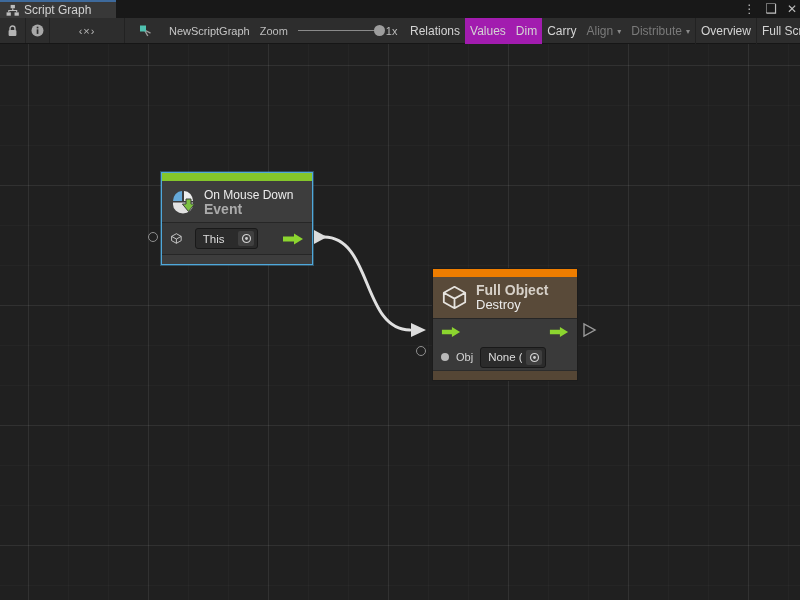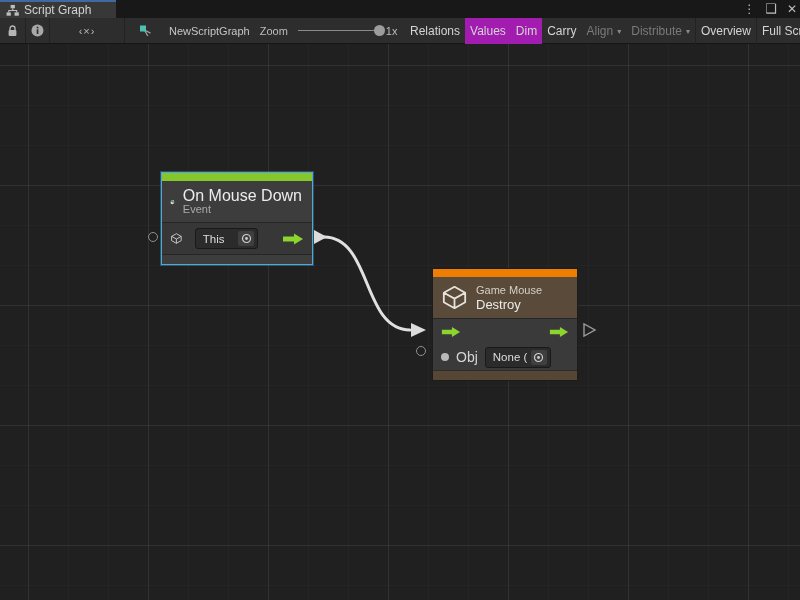--- a/index.html
+++ b/index.html
@@ -47,22 +47,22 @@
     background-position:28px 21px,28px 21px,28px 21px,28px 21px; }
 
   .wire-layer { position:absolute; left:0; top:0; width:800px; height:556px; pointer-events:none; }
 
   
   .node { position:absolute; border:1px solid #1c1c1c; }
   .node.selected { border:1px solid #4fa8db; box-shadow:0 0 0 1px rgba(79,168,219,0.35); }
   .accent-strip { height:8px; }
   .node-header { display:flex; align-items:center; gap:8px; padding:0 10px 0 8px; }
   .nh-titles { display:flex; flex-direction:column; justify-content:center; }
-  .node-title { color:#ececec; font-size:16px; line-height:15px; white-space:nowrap; }
-  .node-sub { color:#aaaaaa; font-size:11px; line-height:13px; white-space:nowrap; }
+  .node-title { color:#ececec; font-size:12px; line-height:15px; white-space:nowrap; }
+  .node-sub { color:#aaaaaa; font-size:14px; line-height:13px; white-space:nowrap;font-weight:bold; }
   .divider { height:1px; background:#262626; }
 
   
   #node-event { left:161px; top:128px; width:152px; }
   #node-event .accent-strip { background:#84c62b; }
   #node-event .node-header { height:41px; background:#3d3d3d; }
   #node-event .node-body { height:31px; background:#373737; display:flex; align-items:center; padding:0 8px; gap:12px; }
   #node-event .node-footer { height:9px; background:#3d3d3d; }
 
   .value-field { display:flex; align-items:center; background:#2b2b2b; border:1px solid #191919;
@@ -77,21 +77,21 @@
 
   
   #node-action { left:432px; top:224px; width:146px; }
   #node-action .accent-strip { background:#ee7d00; }
   #node-action .node-header { height:41px; background:#594a39; }
   #node-action .node-body { background:#3a3a3a; }
   .flow-row { height:25px; display:flex; align-items:center; padding:0 8px; }
   .flow-spacer { flex:1 1 auto; }
   .param-row { height:26px; display:flex; align-items:center; padding:0 8px; gap:7px; }
   .port-dot { width:8px; height:8px; border-radius:50%; background:#b9b9b9; flex:0 0 auto; }
-  .param-label { color:#d4d4d4; font-size:14px; }
+  .param-label { color:#d4d4d4; font-size:11px; }
   #node-action .node-footer { height:10px; background:#55463五5; background:#554635; border-top:1px solid #2c2c2c; }
 
   
   .port-circle { position:absolute; width:10px; height:10px; border-radius:50%; border:1px solid #8f8f8f; background:transparent; }
   #port-event-target { left:148px; top:188px; }
   #port-action-obj { left:416px; top:302px; }
 </style>
 </head>
 <body>
 
@@ -232,21 +232,21 @@
       <div class="node-footer"></div>
     </div>
 
     <div class="node" id="node-action">
       <div class="accent-strip"></div>
       <div class="node-header">
         <svg width="27" height="27" viewBox="0 0 24 24">
           <path d="M12 2.5 L21.5 7.8 V16.2 L12 21.5 L2.5 16.2 V7.8 Z M2.5 7.8 L12 13 L21.5 7.8 M12 13 V21.5" fill="none" stroke="#e6e3de" stroke-width="1.6" stroke-linejoin="round"></path>
         </svg>
         <div class="nh-titles">
-          <span class="node-sub" style="color:#d6d0c8;">Game Mouse</span>
+          <span class="node-sub" style="color:#d6d0c8;">Full Object</span>
           <span class="node-title" style="font-size:13px;">Destroy</span>
         </div>
       </div>
       <div class="divider"></div>
       <div class="node-body">
         <div class="flow-row">
           <svg class="flow-arrow" width="20" height="12" viewBox="0 0 22 12">
             <path d="M1 3.5 h11 V0.5 l9 5.5 -9 5.5 V8.5 H1 z" fill="#8cd52f"></path>
           </svg>
           <div class="flow-spacer"></div>

